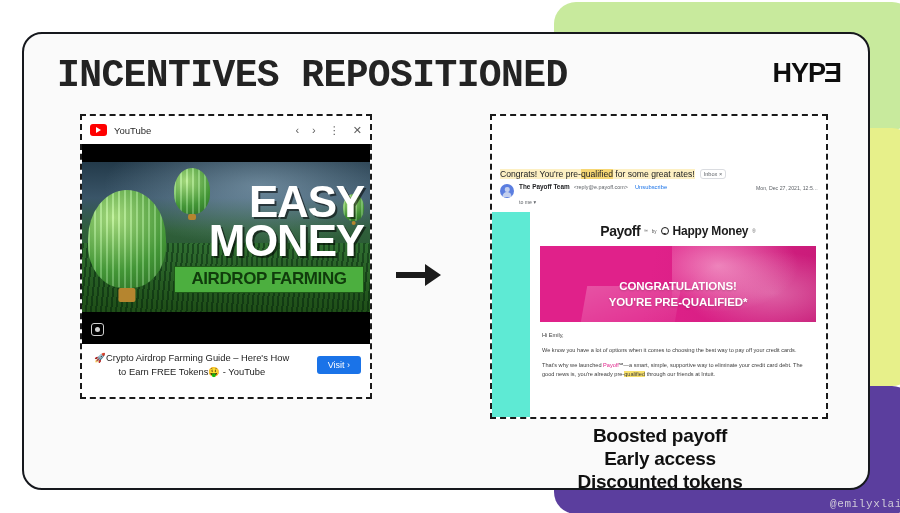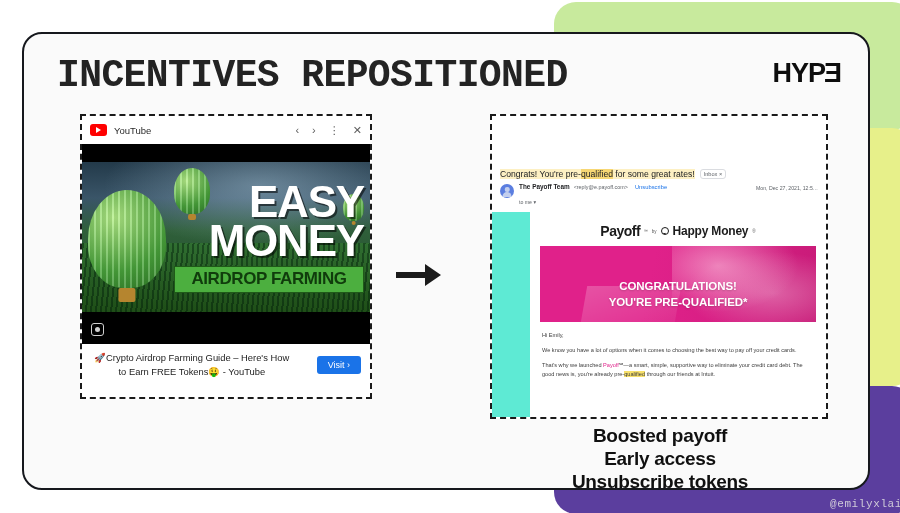--- a/index.html
+++ b/index.html
@@ -484,19 +484,19 @@
           <p><span>That's why we launched </span><span class="pink">Payoff</span><span>℠—a smart, simple, supportive way to eliminate your credit card debt. The good news is, you're already pre-</span><span class="mark">qualified</span><span> through our friends at Intuit.</span></p>
         </div>
 
       </div>
     </div>
   </div>
 
   <div class="bullets">
     <div>Boosted payoff</div>
     <div>Early access</div>
-    <div>Unsubscribe tokens</div>
+    <div>Discounted tokens</div>
 
   </div>
 
 </div>
 
 <div class="watermark">@emilyxlai</div>
 
 </body></html>

